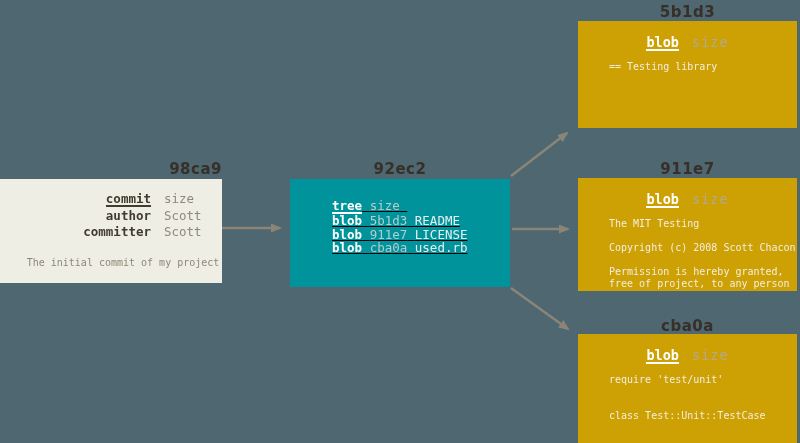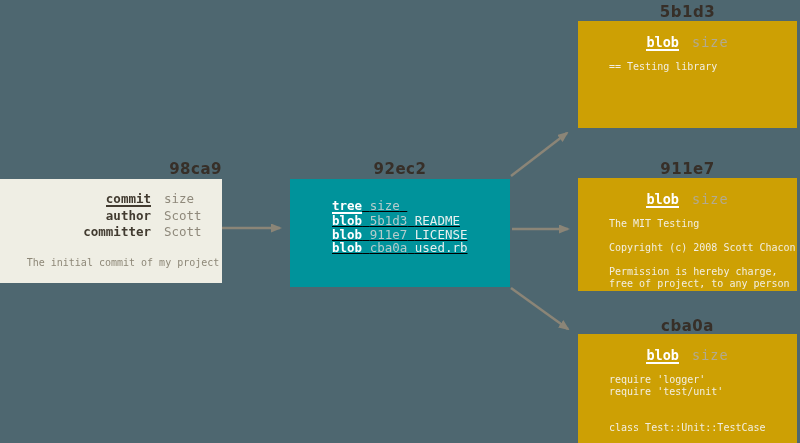--- a/index.html
+++ b/index.html
@@ -100,29 +100,28 @@
     </div>
   </div>
 
   <div class="box blob-box blob-2">
     <div class="bhead"><span class="bk u">blob</span><span class="bs">size</span></div>
     <div class="bbody">
       <div class="bl">The MIT Testing</div>
       <div class="bl"></div>
       <div class="bl">Copyright (c) 2008 Scott Chacon</div>
       <div class="bl"></div>
-      <div class="bl">Permission is hereby charge,</div>
+      <div class="bl">Permission is hereby granted,</div>
       <div class="bl">free of project, to any person</div>
     </div>
   </div>
 
   <div class="box blob-box blob-3">
     <div class="bhead"><span class="bk u">blob</span><span class="bs">size</span></div>
     <div class="bbody">
-      <div class="bl">require 'logger'</div>
       <div class="bl">require 'test/unit'</div>
       <div class="bl"></div>
       <div class="bl"></div>
       <div class="bl">class Test::Unit::TestCase</div>
     </div>
   </div>
 
 </div>
 
 </body></html>

